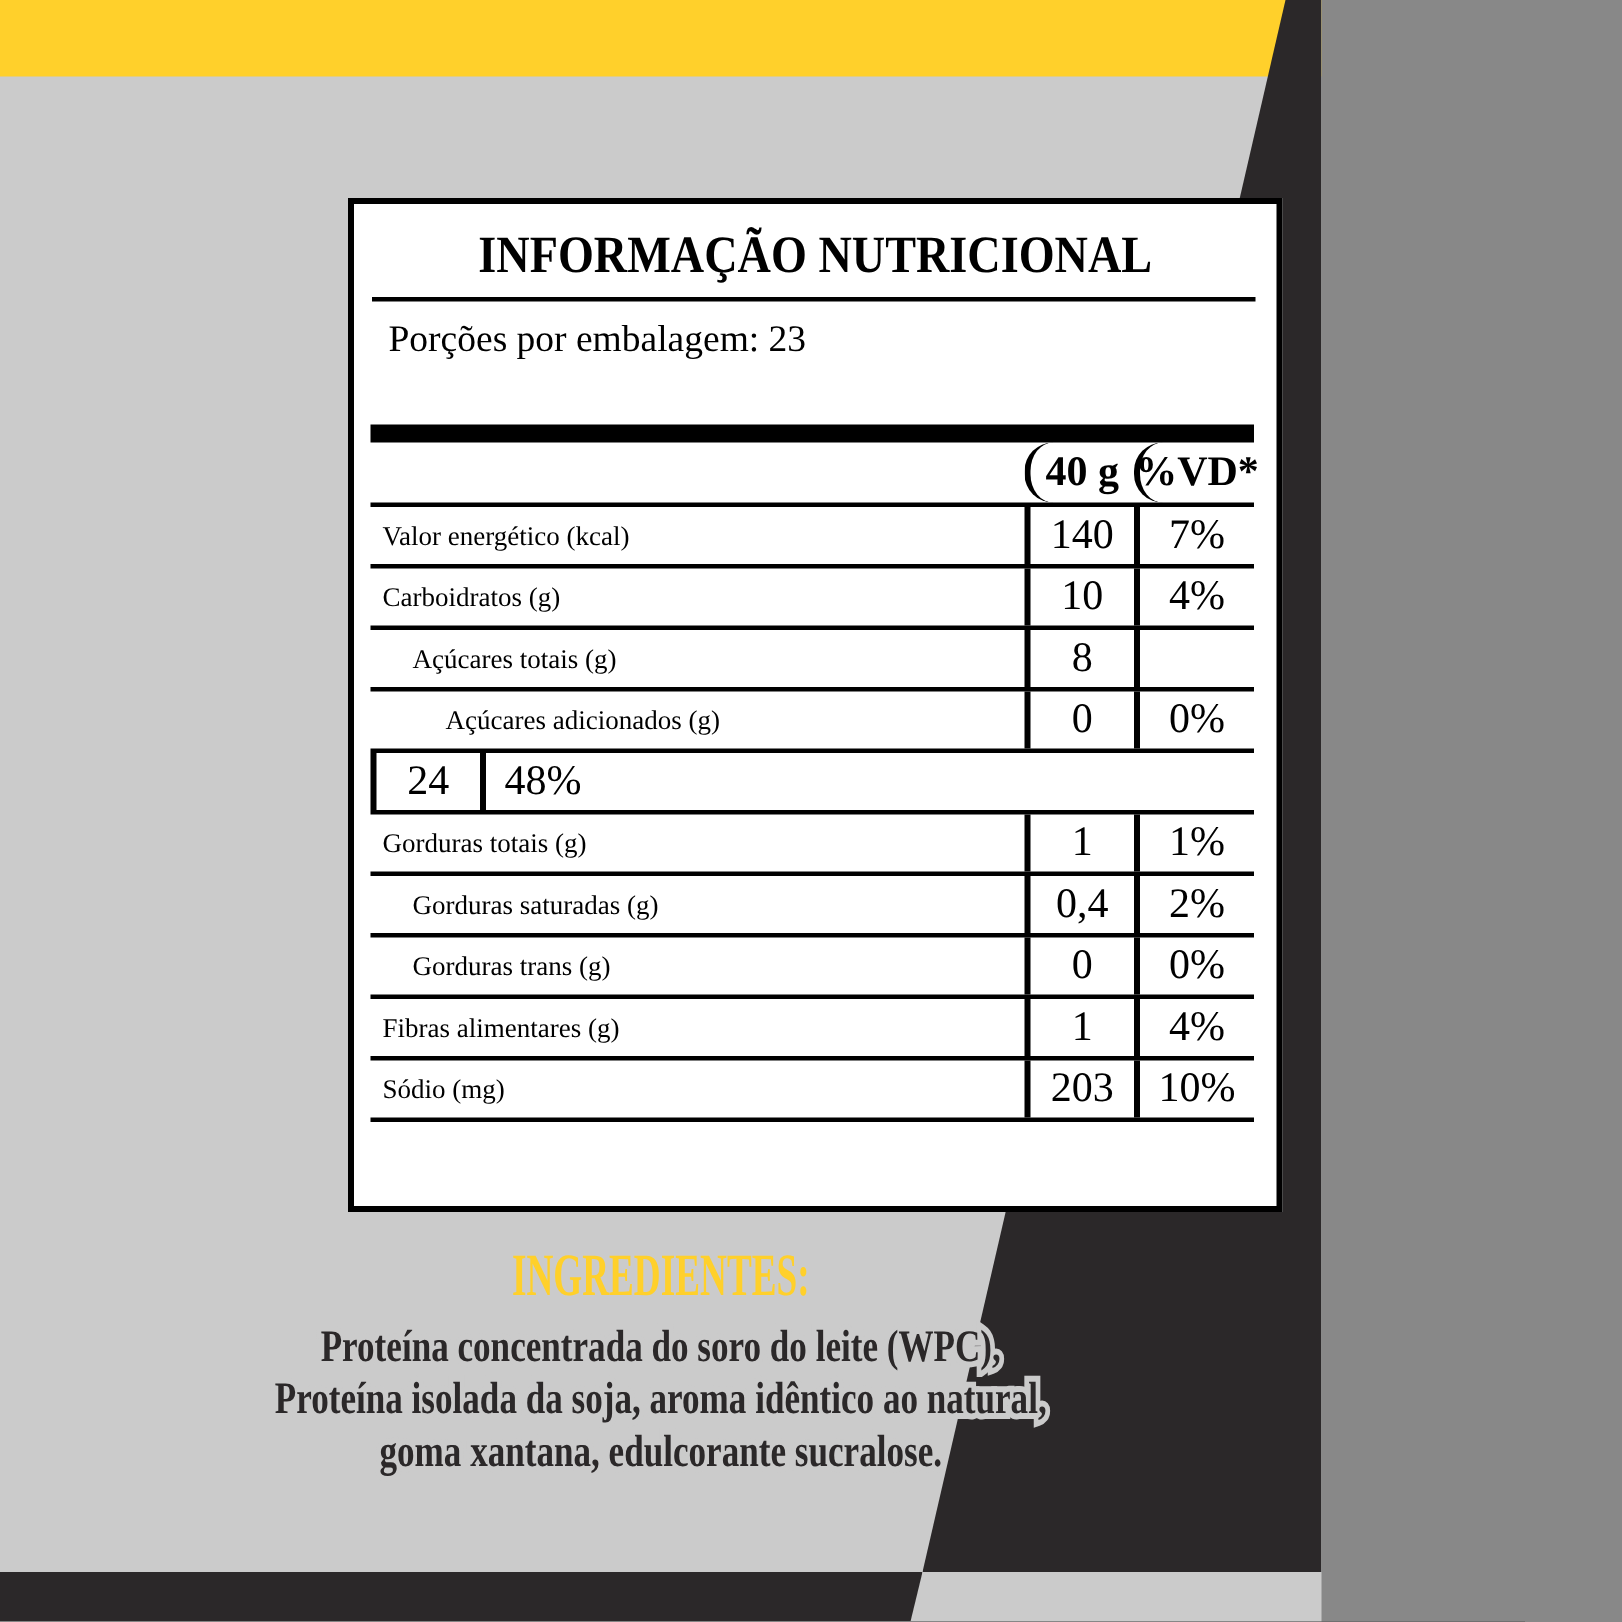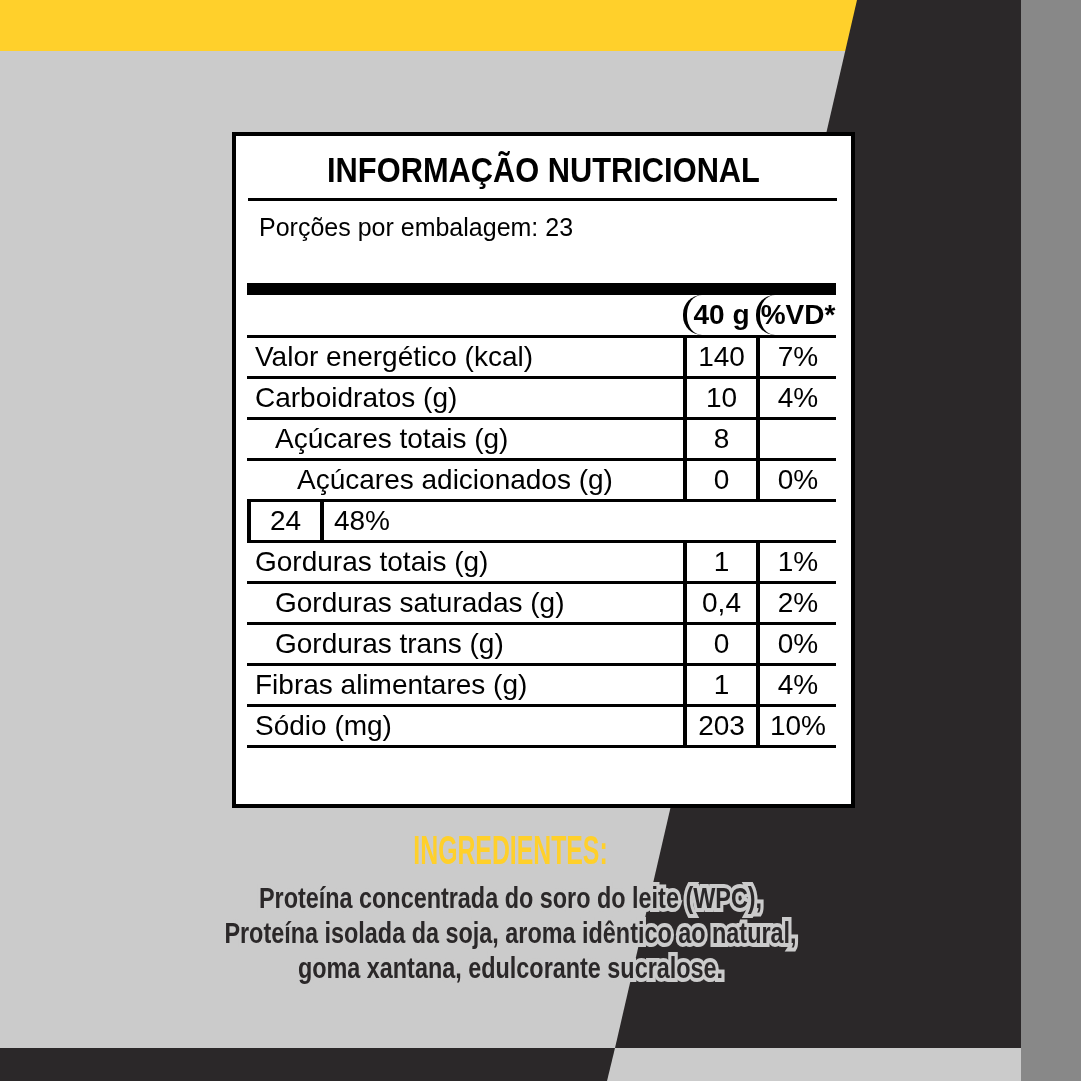--- a/index.html
+++ b/index.html
@@ -1,23 +1,23 @@
 <!DOCTYPE html>
 <html style="--yellow: #FFD02B; --gray: #CBCBCB; --dark: #2B2829;"><head>
 <meta charset="utf-8">
 <style>
   html, body { margin: 0; padding: 0; background: #888; }
   * { box-sizing: border-box; }
 
   .canvas {
     position: relative;
-    width: 1021px; height: 1081px;
+    width: 881px; height: 1081px;
     overflow: hidden;
     background: var(--gray, #CBCBCB);
-    font-family: Liberation Sans, sans-serif;
+    font-family: Liberation Serif, serif;
     color: #000;
   }
 
   
   .bar-yellow {
     position: absolute; left: 0; top: 0;
     width: 100%; height: 51px;
     background: var(--yellow, #FFD02B);
   }
   .dark-main {
@@ -66,21 +66,21 @@
   .ntable {
     position: absolute; left: 11px; top: 159px;
     width: 589px;
     border-bottom: 3px solid #000;
   }
   .trow { display: flex; width: 100%; height: 41px; }
   .trow.header { height: 40px; }
   .trow + .trow { border-top: 3px solid #000; }
   .tc1 {
     width: 436px; display: flex; align-items: center;
-    font-size: 28px; padding-left: 8px;
+    font-size: 18px; padding-left: 8px;
     white-space: nowrap; overflow: hidden;
   }
   .tc2 {
     width: 73px; border-left: 4px solid #000;
     display: flex; align-items: center; justify-content: center;
     font-size: 28px;
   }
   .tc3 {
     width: 80px; border-left: 4px solid #000;
     display: flex; align-items: center; justify-content: center;

